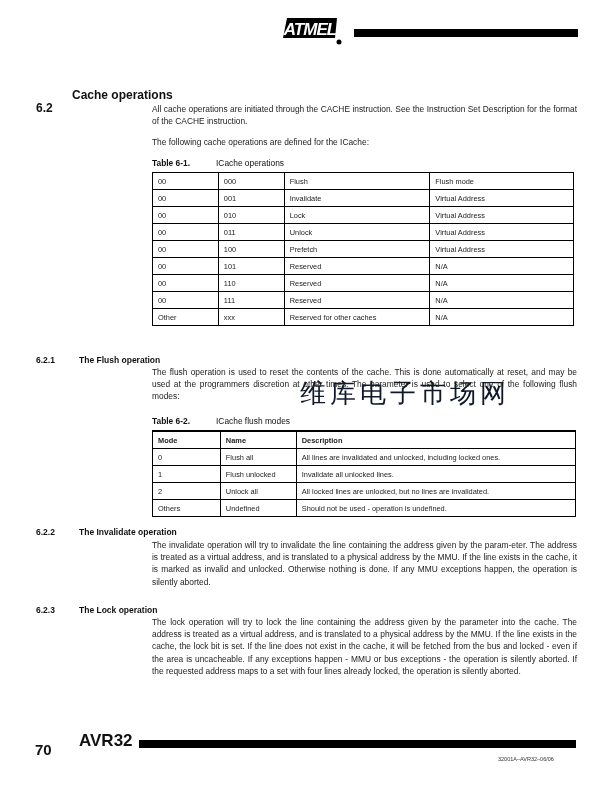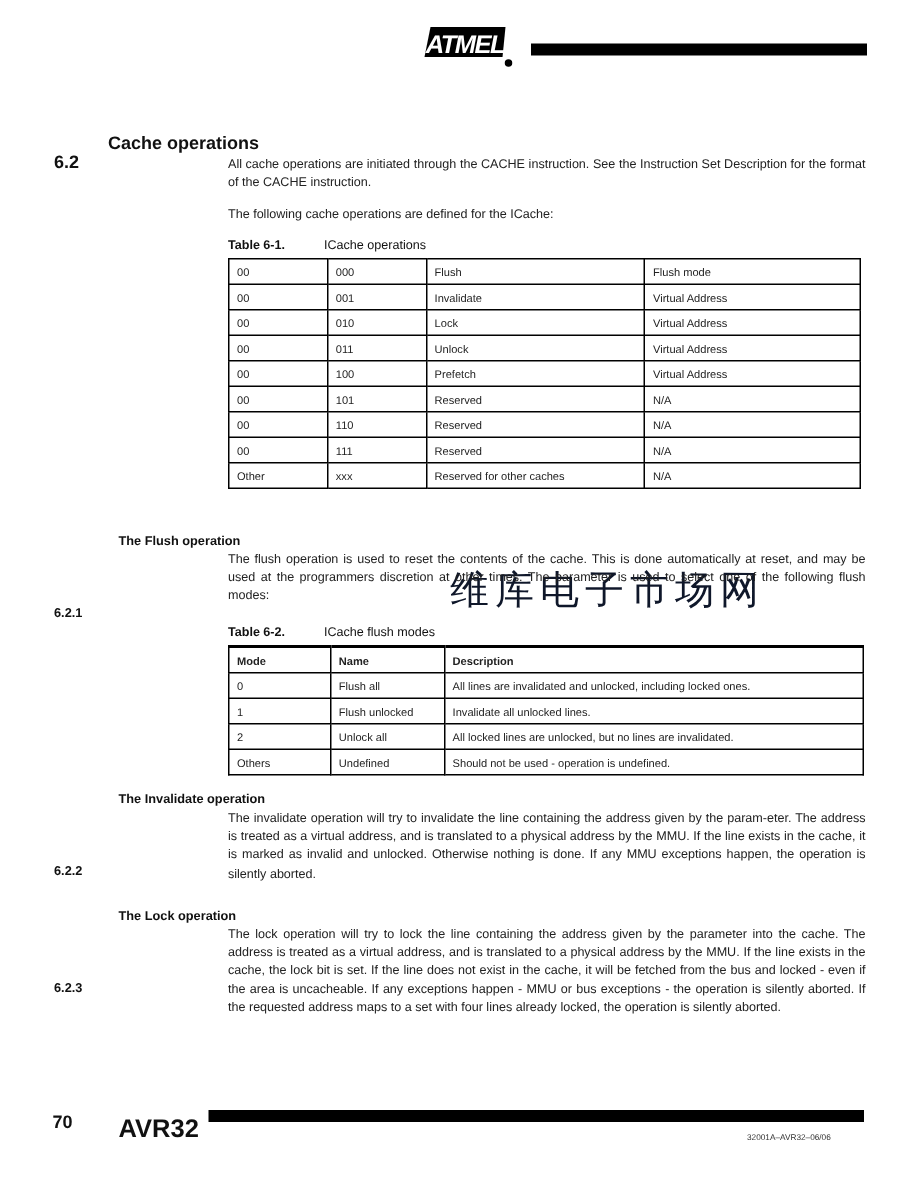--- a/index.html
+++ b/index.html
@@ -2,34 +2,34 @@
 <html><head>
 <meta charset="utf-8">
 <style>
   html, body { margin:0; padding:0; background:#fff; }
   body { width:612px; height:792px; position:relative; overflow:hidden; font-family:"Liberation Sans", sans-serif; color:#111; }
   .abs { position:absolute; }
   .logo { left:281px; top:16px; width:62px; height:30px; }
   .header-rule { left:354px; top:29px; width:224px; height:8px; background:#000; }
   .sec-num { font-weight:bold; font-size:12px; }
   .sec-title { font-weight:bold; font-size:12px; }
-  .sub-num { font-weight:bold; font-size:8.5px;margin-top:48px; }
+  .sub-num { font-weight:bold; font-size:8.5px; }
   .sub-title { font-weight:bold; font-size:8.5px; }
   .para { font-size:8.4px; line-height:12.2px; text-align:justify; width:425px; left:152px; color:#222; }
   .caption { font-size:8.4px; left:152px; }
   .caption b { display:inline-block; width:64px; }
   table { border-collapse:collapse; position:absolute; font-size:7.4px; color:#222; }
   table td, table th { border:1px solid #000; padding:0 0 0 5px; text-align:left; height:16px; vertical-align:middle; }
   table th { font-weight:bold; border-top:2px solid #000; border-bottom:1.5px solid #000; }
   table tr:last-child td { border-bottom:1.5px solid #000; }
   table td:first-child, table th:first-child { border-left:1.5px solid #000; }
   table td:last-child, table th:last-child { border-right:1.5px solid #000; }
   .watermark { left:300px; top:376px; font-size:26px; color:#0f172a; font-family:"DejaVu Serif", serif; letter-spacing:4px; }
-  .footer-page { left:35px; top:741px; font-weight:bold; font-size:12px; }
-  .footer-title { left:79px; top:731px; font-weight:bold; font-size:17px;margin-top:12px; }
+  .footer-page { left:35px; top:741px; font-weight:bold; font-size:15px; }
+  .footer-title { left:79px; top:731px; font-weight:bold; font-size:17px; }
   .footer-rule { left:139px; top:740px; width:437px; height:8px; background:#000; }
   .footer-doc { left:498px; top:756px; font-size:5.5px; color:#333; }
 </style>
 </head>
 <body>
 
 <div class="abs logo">
   <svg width="62" height="30" viewBox="0 0 62 30">
     <polygon points="6,2 56,2 54,22 2,22" fill="#000"></polygon>
     <text x="29" y="19" text-anchor="middle" font-family="Liberation Sans, sans-serif" font-weight="bold" font-style="italic" font-size="17" fill="#fff" letter-spacing="-1">ATMEL</text>

